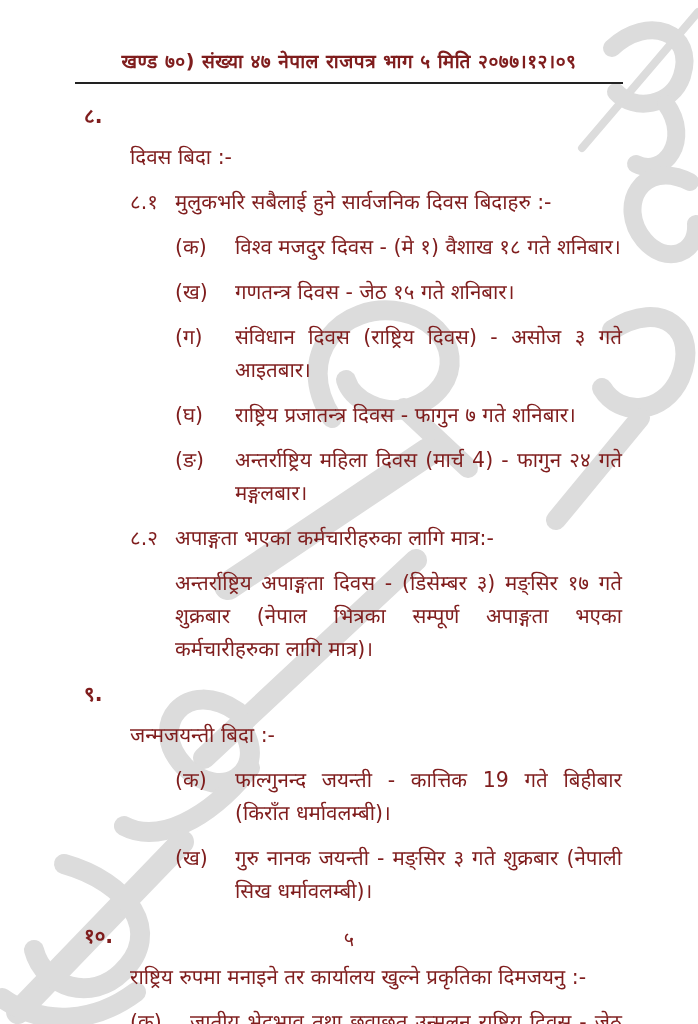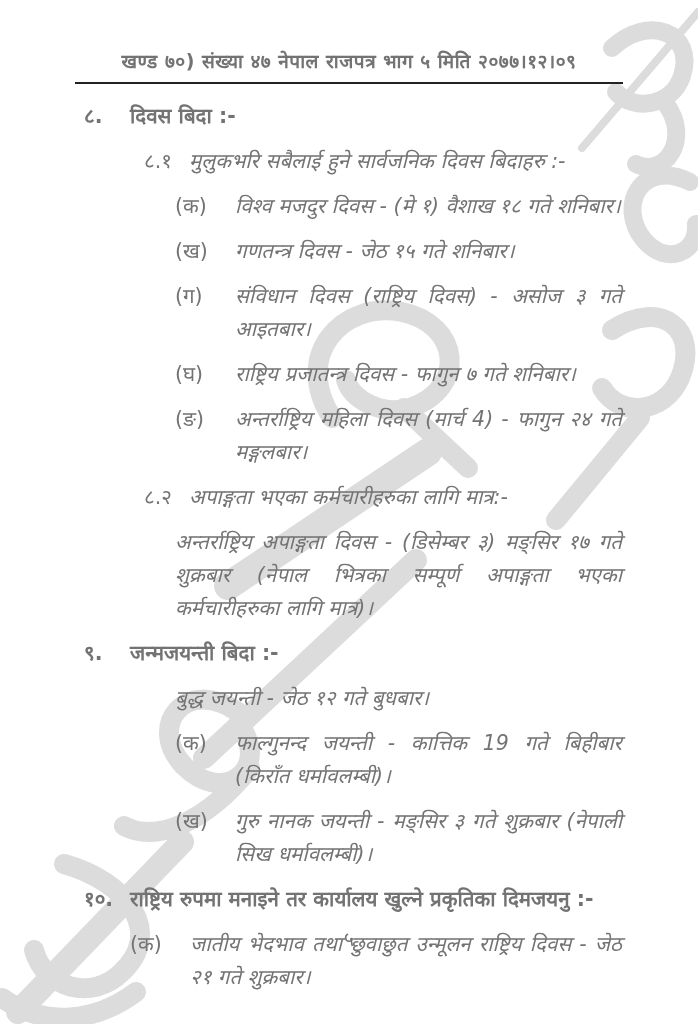--- a/index.html
+++ b/index.html
@@ -7,21 +7,21 @@
     padding: 0;
     background: #ffffff;
   }
   .page {
     position: relative;
     width: 698px;
     height: 1024px;
     background: #ffffff;
     overflow: hidden;
     font-family: "DejaVu Sans", "Liberation Sans", sans-serif;
-    color: #737373;
+    color: #7f1d1d;
   }
   .watermark {
     position: absolute;
     inset: 0;
     z-index: 0;
     pointer-events: none;
   }
   .content {
     position: relative;
     z-index: 1;
@@ -50,42 +50,42 @@
   }
   .row {
     display: flex;
     align-items: flex-start;
     margin-bottom: 12px;
   }
   .num1 {
     flex: 0 0 46px;
     font-weight: 700;
   }
-  .lvl2 { margin-left: 60px; }
+  .lvl2 { margin-left: 46px; }
   .num2 {
     flex: 0 0 45px;
   }
   .lvl3 { margin-left: 91px; }
   .marker3 {
     flex: 0 0 60px;
   }
   .para2 { margin-left: 91px; justify-content: flex-end; }     
   .lvl3b { margin-left: 46px; }     
   .markerB {
     flex: 0 0 60px;
   }
   .txt {
     flex: 1 1 auto;
     text-align: justify;
     text-align-last: left;
-    font-style: italic;
   }
   .title-txt {
     flex: 1 1 auto;
-    font-weight: 700;
+    font-weight: 400;
+    margin-top: 41px;
   }
   
   .page-number {
     position: absolute;
     bottom: 72px;
     left: 0;
     width: 100%;
     text-align: center;
     font-size: 20px;
     z-index: 1;
@@ -160,23 +160,20 @@
       </div>
       <div class="row para2">
         <span class="txt">अन्तर्राष्ट्रिय अपाङ्गता दिवस - (डिसेम्बर ३) मङ्सिर १७ गते शुक्रबार (नेपाल भित्रका सम्पूर्ण अपाङ्गता भएका कर्मचारीहरुका लागि मात्र)।</span>
       </div>
 
       <div class="row">
         <span class="num1">९.</span>
         <span class="title-txt">जन्मजयन्ती बिदा :-</span>
       </div>
 
-      <div class="row para2">
-        <span class="txt">बुद्ध जयन्ती - जेठ १२ गते बुधबार।</span>
-      </div>
 
       <div class="row lvl3">
         <span class="marker3">(क)</span>
         <span class="txt">फाल्गुनन्द जयन्ती - कात्तिक 19 गते बिहीबार (किराँत धर्मावलम्बी)।</span>
       </div>
       <div class="row lvl3">
         <span class="marker3">(ख)</span>
         <span class="txt">गुरु नानक जयन्ती - मङ्सिर ३ गते शुक्रबार (नेपाली सिख धर्मावलम्बी)।</span>
       </div>
 

